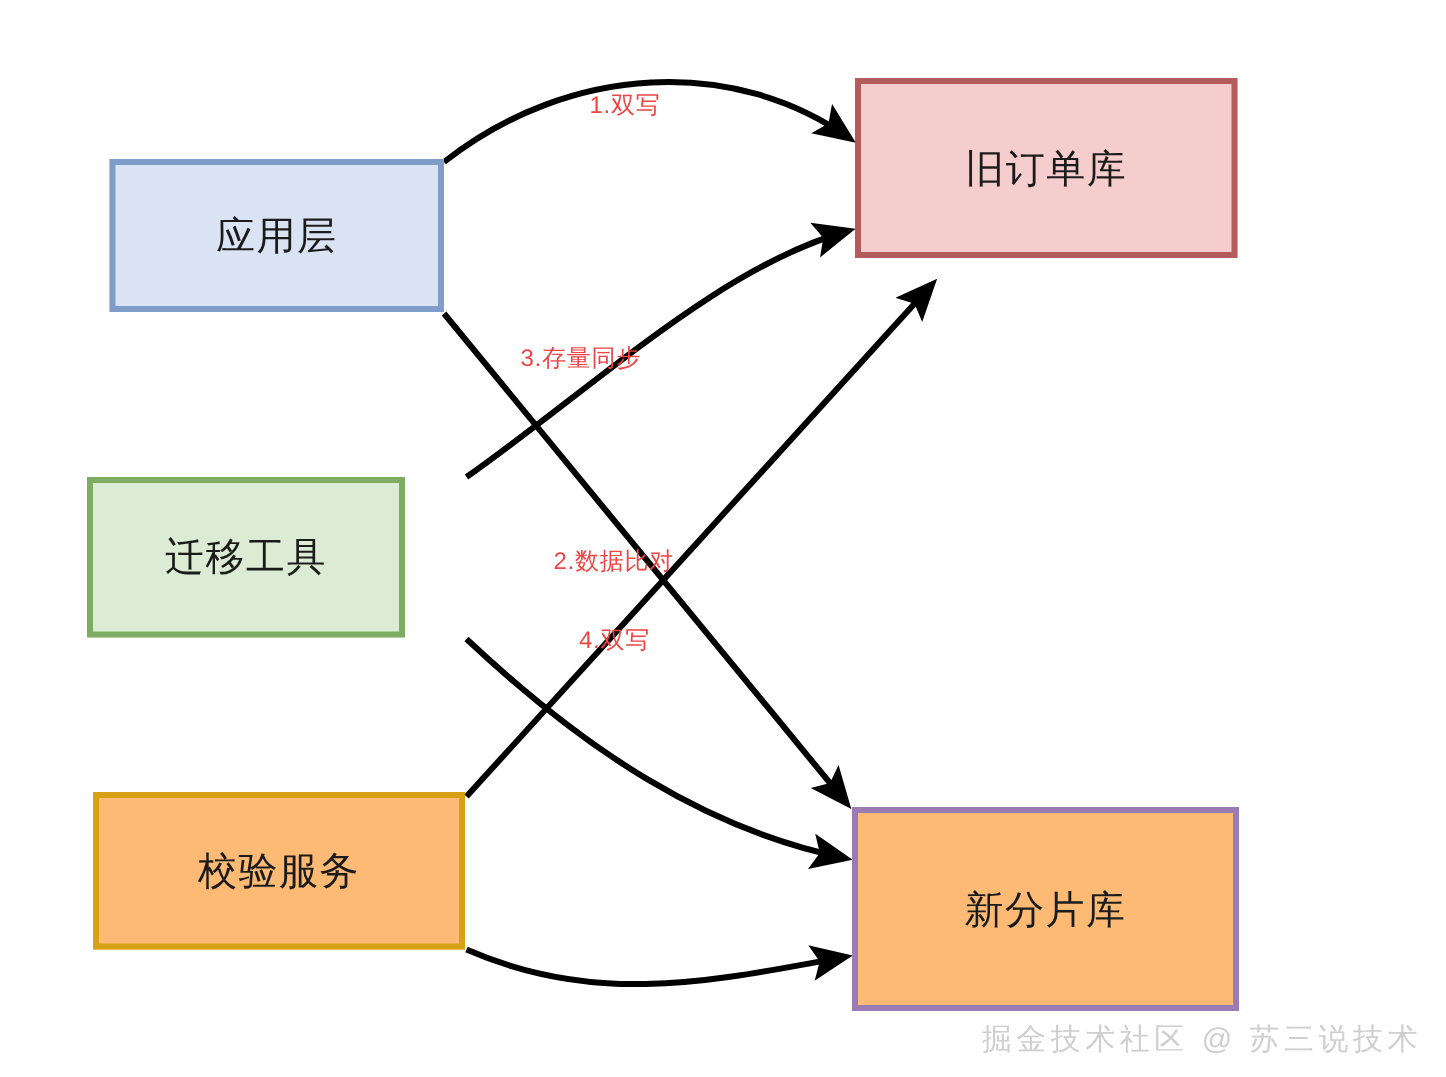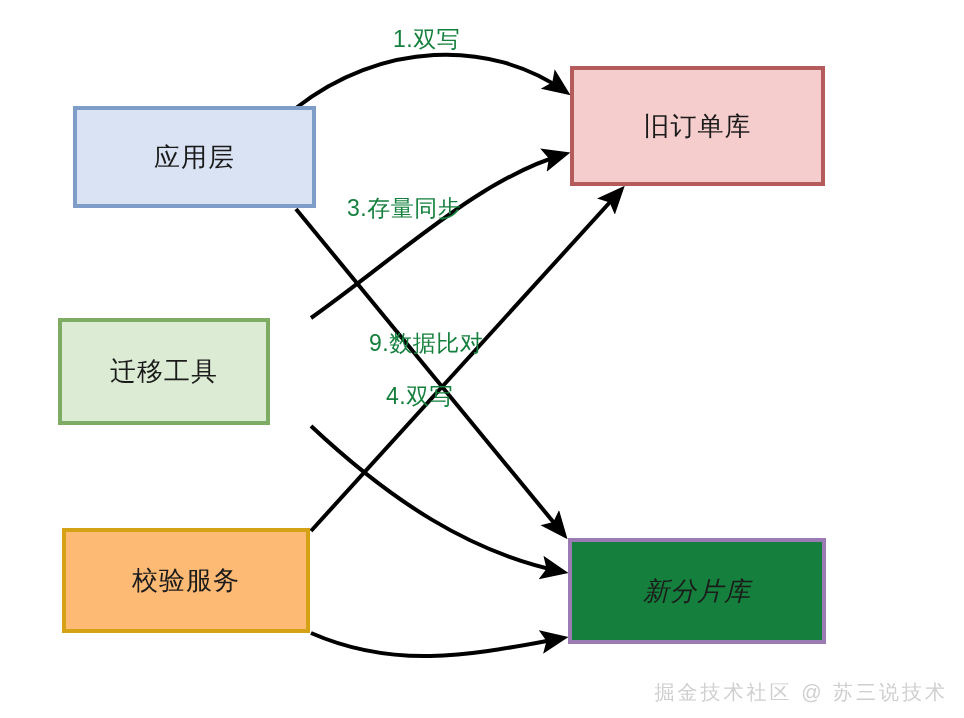--- a/index.html
+++ b/index.html
@@ -34,25 +34,26 @@
     font-size: 26px;
     color: #1b1b1b;
     letter-spacing: 1px;
     z-index: 3;
   }
   .node-label {
     pointer-events: none;
   }
   .edge-label {
     position: absolute;
-    font-size: 23px;
-    color: #15803d;
+    font-size: 16px;
+    color: #ef4444;
     white-space: nowrap;
     z-index: 4;
     letter-spacing: 0.5px;
+    margin-top: 36px;
   }
   .watermark {
     position: absolute;
     right: 16px;
     bottom: 12px;
     font-size: 20px;
     color: #cfcfcf;
     letter-spacing: 3px;
     white-space: nowrap;
     z-index: 5;
@@ -73,40 +74,40 @@
     <g id="edge-paths">
         <path d="M 296,108 C 380,42 490,38 566,92" fill="none" stroke="#000000" stroke-width="4" stroke-linecap="butt" marker-end="url(#arrowhead)"></path>
         <path d="M 311,318 C 400,255 480,178 565,154" fill="none" stroke="#000000" stroke-width="4" stroke-linecap="butt" marker-end="url(#arrowhead)"></path>
         <path d="M 296,209 L 564,535" fill="none" stroke="#000000" stroke-width="4" stroke-linecap="butt" marker-end="url(#arrowhead)"></path>
         <path d="M 311,531 L 621,190" fill="none" stroke="#000000" stroke-width="4" stroke-linecap="butt" marker-end="url(#arrowhead)"></path>
         <path d="M 311,426 C 390,500 470,553 563,572" fill="none" stroke="#000000" stroke-width="4" stroke-linecap="butt" marker-end="url(#arrowhead)"></path>
         <path d="M 311,633 C 400,672 480,653 563,638" fill="none" stroke="#000000" stroke-width="4" stroke-linecap="butt" marker-end="url(#arrowhead)"></path>
       </g>
   </svg>
 
-  <div class="node" style="left: 73px; top: 106px; width: 243px; height: 102px; background: rgb(218, 227, 243); border: 4px solid rgb(127, 157, 201);">
+  <div class="node" style="left: 73px; top: 106px; width: 223px; height: 102px; background: rgb(218, 227, 243); border: 4px solid rgb(127, 157, 201);">
     <span class="node-label">应用层</span>
   </div>
 
   <div class="node" style="left: 58px; top: 318px; width: 212px; height: 107px; background: rgb(220, 235, 211); border: 4px solid rgb(127, 172, 99);">
     <span class="node-label">迁移工具</span>
   </div>
 
   <div class="node" style="left: 62px; top: 528px; width: 248px; height: 105px; background: #fdba74; border: 4px solid rgb(213, 162, 21);">
     <span class="node-label">校验服务</span>
   </div>
 
-  <div class="node" style="left: 570px; top: 66px; width: 255px; height: 120px; background: rgb(246, 205, 205); border: 4px solid rgb(181, 91, 91);">
+  <div class="node" style="left: 570px; top: 52px; width: 255px; height: 120px; background: rgb(246, 205, 205); border: 4px solid rgb(181, 91, 91);">
     <span class="node-label">旧订单库</span>
   </div>
 
-  <div class="node" style="left: 568px; top: 538px; width: 258px; height: 106px; background: #15803d; border: 4px solid rgb(155, 123, 179); font-style: italic;">
+  <div class="node" style="left: 568px; top: 538px; width: 258px; height: 136px; background: #fdba74; border: 4px solid rgb(155, 123, 179);">
     <span class="node-label">新分片库</span>
   </div>
 
   <div class="edge-label" style="left: 393px; top: 24px;">1.双写</div>
   <div class="edge-label" style="left: 347px; top: 193px;">3.存量同步</div>
   <div class="edge-label" style="left: 386px; top: 381px;">4.双写</div>
-  <div class="edge-label" style="left: 369px; top: 328px;">9.数据比对</div>
+  <div class="edge-label" style="left: 369px; top: 328px;">2.数据比对</div>
 
   <div class="watermark">掘金技术社区 @ 苏三说技术</div>
 
 </div>
 
 </body></html>

